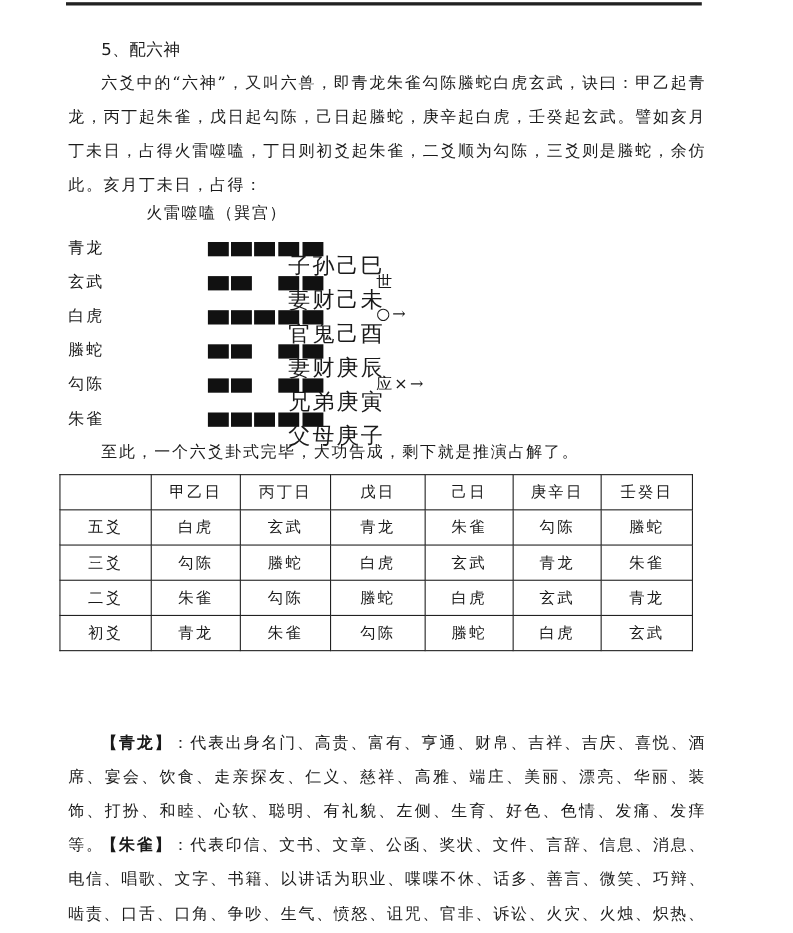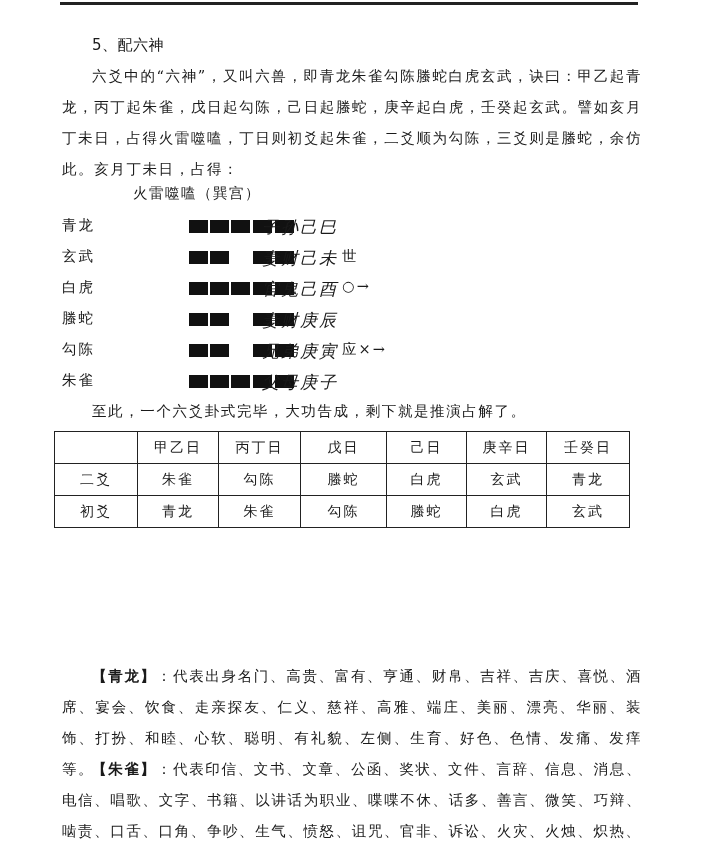--- a/index.html
+++ b/index.html
@@ -33,21 +33,21 @@
   .hex-row .god {
     position: absolute; left: 0; top: 0; font-size: 14.5px; letter-spacing: 2px;
   }
   .hex-row .line {
     position: absolute; left: 127px; top: 4px; width: 106px; height: 13px;
   }
   .hex-row .line .blk {
     position: absolute; top: 0; width: 19px; height: 13px; background: #111;
   }
   .hex-row .rel {
-    position: absolute; left: 200px; top: 0; font-size: 17px; letter-spacing: 2px; font-style: italic;
+    position: absolute; left: 200px; top: 12px; font-size: 20px; letter-spacing: 2px;
   }
   .hex-row .mark {
     position: absolute; left: 280px; top: 0; font-size: 14.5px; letter-spacing: 2px;
   }
   table.six-gods {
     position: absolute; left: 54px; top: 431px;
     border-collapse: collapse;
     font-size: 14px;
   }
   table.six-gods td, table.six-gods th {
@@ -148,20 +148,38 @@
       <tr>
     <th class="c0"></th>
     <th class="c1">甲乙日</th>
     <th class="c2">丙丁日</th>
     <th class="c3">戊日</th>
     <th class="c4">己日</th>
     <th class="c5">庚辛日</th>
     <th class="c6">壬癸日</th>
   </tr>
   <tr>
+    <td>五爻</td>
+    <td>白虎</td>
+    <td>玄武</td>
+    <td>青龙</td>
+    <td>朱雀</td>
+    <td>勾陈</td>
+    <td>螣蛇</td>
+  </tr>
+  <tr>
+    <td>三爻</td>
+    <td>勾陈</td>
+    <td>螣蛇</td>
+    <td>白虎</td>
+    <td>玄武</td>
+    <td>青龙</td>
+    <td>朱雀</td>
+  </tr>
+  <tr>
     <td>二爻</td>
     <td>朱雀</td>
     <td>勾陈</td>
     <td>螣蛇</td>
     <td>白虎</td>
     <td>玄武</td>
     <td>青龙</td>
   </tr>
   <tr>
     <td>初爻</td>

